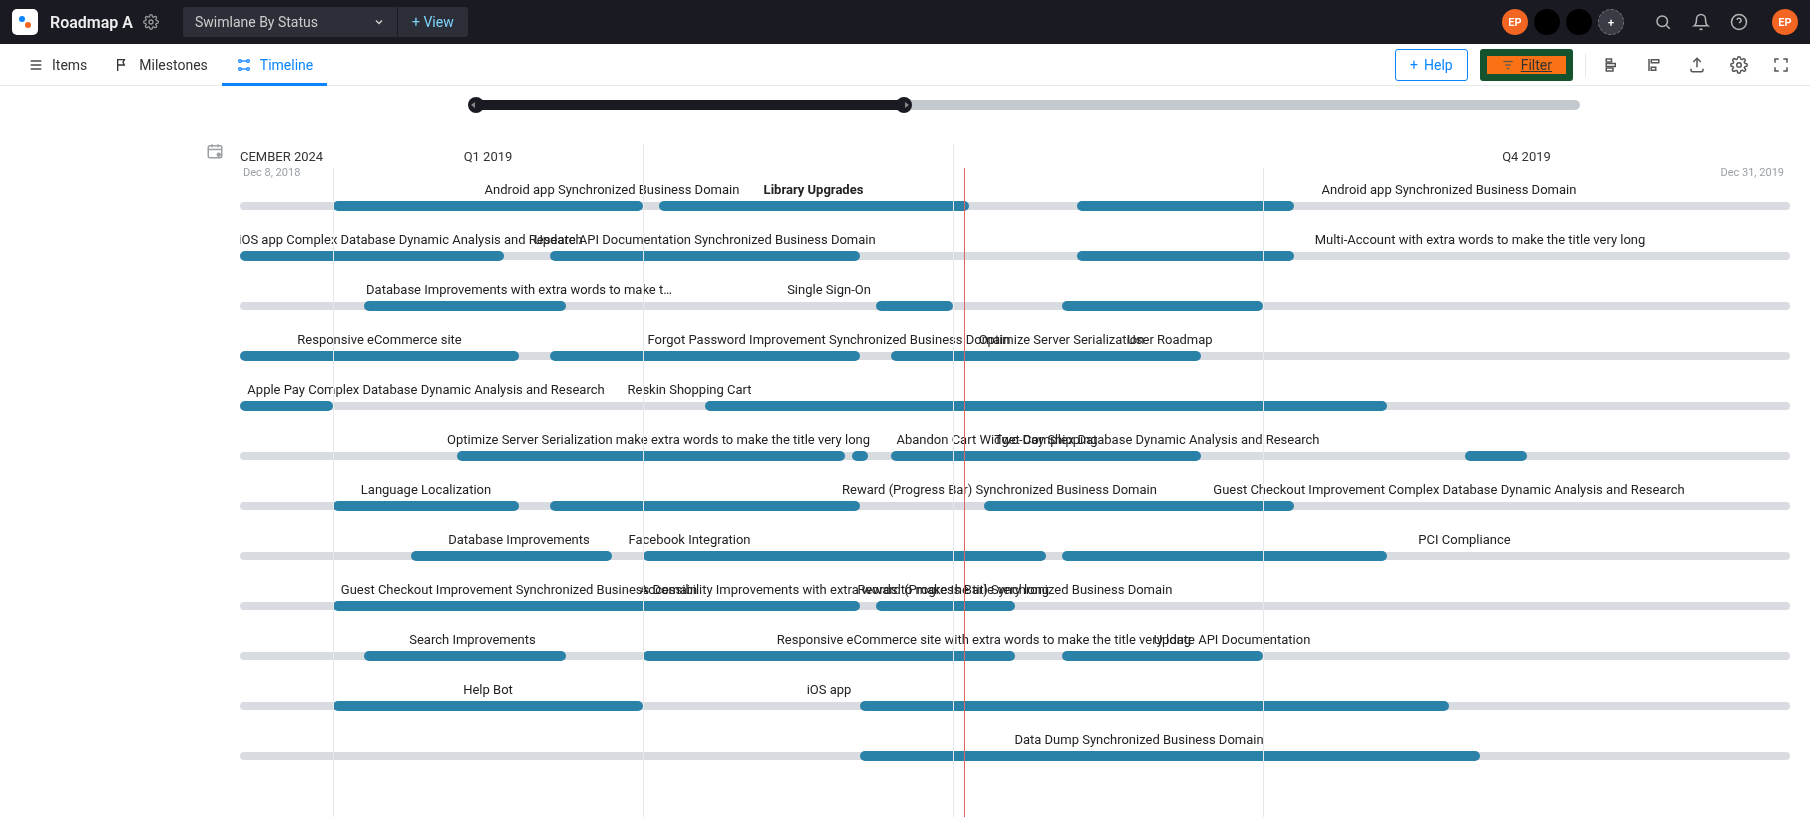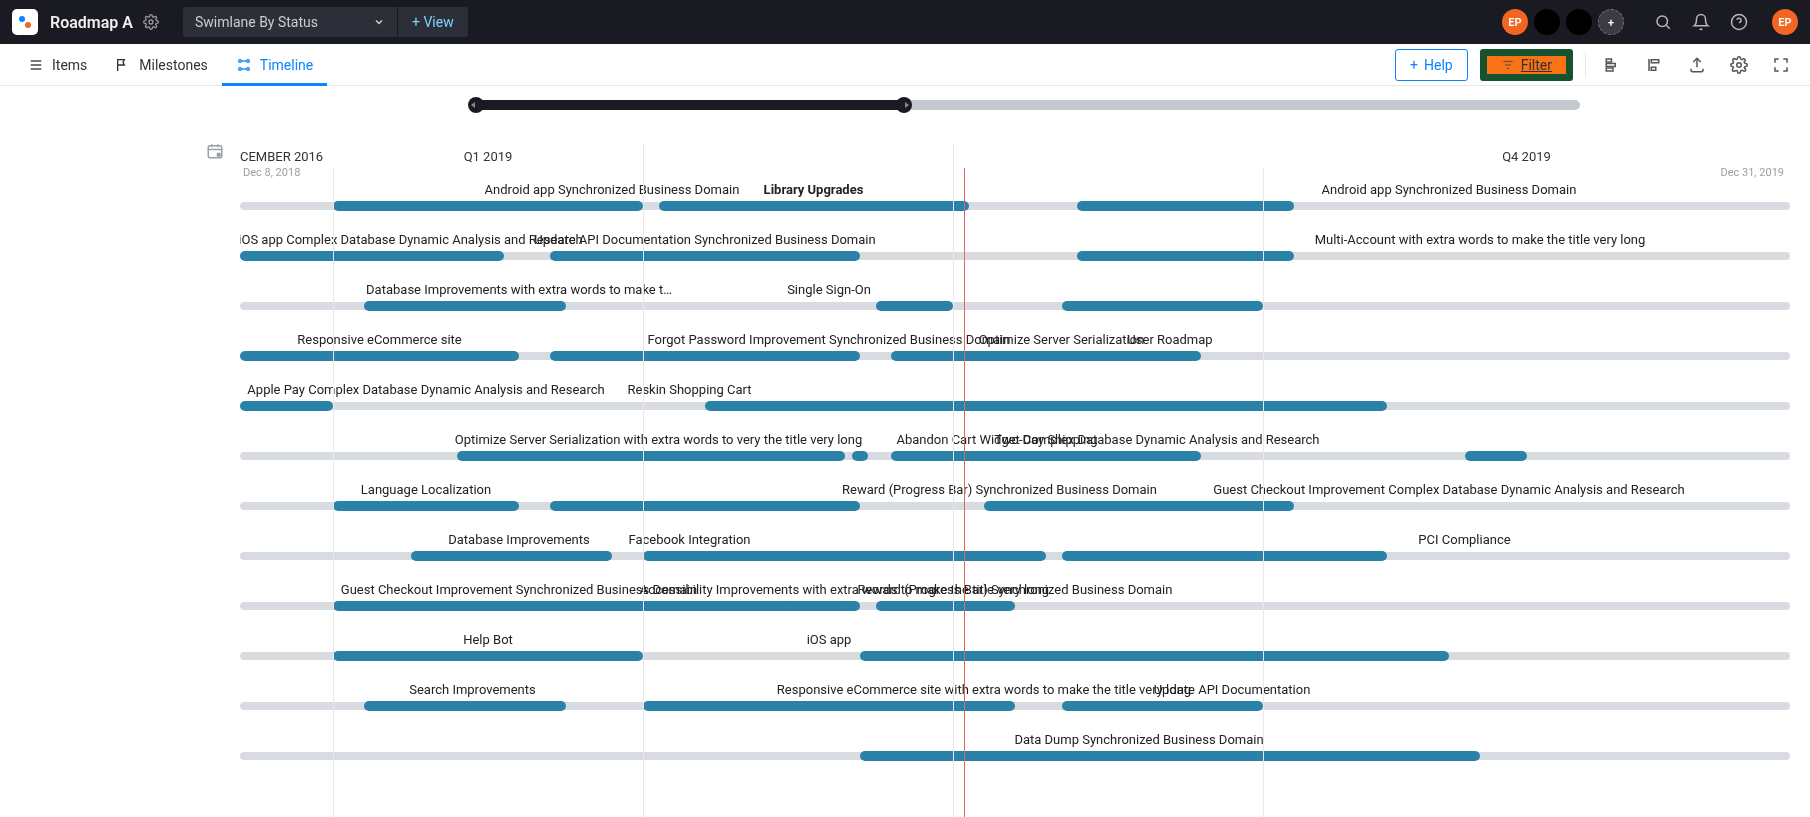--- a/index.html
+++ b/index.html
@@ -222,21 +222,21 @@
     <svg width="18" height="18" viewBox="0 0 24 24" fill="none" stroke="#9aa0a6" stroke-width="2">
         <rect x="3" y="5" width="18" height="16" rx="2"></rect>
         <line x1="3" y1="10" x2="21" y2="10"></line>
         <line x1="8" y1="3" x2="8" y2="7"></line>
         <line x1="16" y1="3" x2="16" y2="7"></line>
         <circle cx="17" cy="17" r="3" fill="#9aa0a6" stroke="none"></circle>
       </svg>
   </div>
   <div class="chart-inner" id="chart-inner">
 
-  <div class="col-header" style="left: 0%; width: 6%; justify-content: flex-start; padding-left: 0px; overflow: hidden;">CEMBER 2016</div>
+  <div class="col-header" style="left: 0%; width: 6%; justify-content: flex-start; padding-left: 0px; overflow: hidden;">CEMBER 2024</div>
       <div class="col-header" style="left: 6%; width: 20%;">Q1 2019</div>
       <div class="vline" style="left: 6%;"></div>
       <div class="vline" style="left: 26%;"></div>
       <div class="vline" style="left: 46%;"></div>
       <div class="col-header" style="left: 66%; width: 34%;">Q4 2019</div>
       <div class="vline" style="left: 66%;"></div>
       <div class="today-line" style="left: 46.7%;"></div>
       <div class="rows">
         <div class="row">
           <div class="row-track"></div>
@@ -278,21 +278,21 @@
         <div class="row">
           <div class="row-track"></div>
           <div class="bar" style="left: 0%; width: 6%;"></div>
           <div class="bar-label" style="left: 12%; transform: translateX(-50%);">Apple Pay Complex Database Dynamic Analysis and Research</div>
           <div class="bar" style="left: 30%; width: 44%;"></div>
           <div class="bar-label" style="left: 29%; transform: translateX(-50%);">Reskin Shopping Cart</div>
         </div>
         <div class="row">
           <div class="row-track"></div>
           <div class="bar" style="left: 14%; width: 25%;"></div>
-          <div class="bar-label" style="left: 27%; transform: translateX(-50%);">Optimize Server Serialization with extra words to very the title very long</div>
+          <div class="bar-label" style="left: 27%; transform: translateX(-50%);">Optimize Server Serialization make extra words to make the title very long</div>
           <div class="bar" style="left: 39.5%; width: 1%;"></div>
           <div class="bar" style="left: 42%; width: 20%;"></div>
           <div class="bar-label" style="left: 52%; transform: translateX(-50%);">Two-Day Shipping</div>
           <div class="bar" style="left: 79%; width: 4%;"></div>
           <div class="bar-label" style="left: 56%; transform: translateX(-50%);">Abandon Cart Widget Complex Database Dynamic Analysis and Research</div>
         </div>
         <div class="row">
           <div class="row-track"></div>
           <div class="bar" style="left: 6%; width: 12%;"></div>
           <div class="bar-label" style="left: 12%; transform: translateX(-50%);">Language Localization</div>
@@ -314,34 +314,34 @@
           <div class="row-track"></div>
           <div class="bar" style="left: 6%; width: 34%;"></div>
           <div class="bar-label" style="left: 18%; transform: translateX(-50%);">Guest Checkout Improvement Synchronized Business Domain</div>
           <div class="bar" style="left: 35%; width: 4%;"></div>
           <div class="bar-label" style="left: 39%; transform: translateX(-50%);">Accessibility Improvements with extra words to make the title very long</div>
           <div class="bar" style="left: 41%; width: 9%;"></div>
           <div class="bar-label" style="left: 50%; transform: translateX(-50%);">Reward (Progress Bar) Synchronized Business Domain</div>
         </div>
         <div class="row">
           <div class="row-track"></div>
-          <div class="bar" style="left: 6%; width: 20%;"></div>
-          <div class="bar-label" style="left: 16%; transform: translateX(-50%);">Help Bot</div>
-          <div class="bar" style="left: 40%; width: 38%;"></div>
-          <div class="bar-label" style="left: 38%; transform: translateX(-50%);">iOS app</div>
-        </div>
-        <div class="row">
-          <div class="row-track"></div>
           <div class="bar" style="left: 8%; width: 13%;"></div>
           <div class="bar-label" style="left: 15%; transform: translateX(-50%);">Search Improvements</div>
           <div class="bar" style="left: 26%; width: 24%;"></div>
           <div class="bar-label" style="left: 48%; transform: translateX(-50%);">Responsive eCommerce site with extra words to make the title very long</div>
           <div class="bar" style="left: 53%; width: 13%;"></div>
           <div class="bar-label" style="left: 64%; transform: translateX(-50%);">Update API Documentation</div>
         </div>
         <div class="row">
           <div class="row-track"></div>
+          <div class="bar" style="left: 6%; width: 20%;"></div>
+          <div class="bar-label" style="left: 16%; transform: translateX(-50%);">Help Bot</div>
+          <div class="bar" style="left: 40%; width: 38%;"></div>
+          <div class="bar-label" style="left: 38%; transform: translateX(-50%);">iOS app</div>
+        </div>
+        <div class="row">
+          <div class="row-track"></div>
           <div class="bar" style="left: 40%; width: 40%;"></div>
           <div class="bar-label" style="left: 58%; transform: translateX(-50%);">Data Dump Synchronized Business Domain</div>
         </div>
       </div>
     </div>
 </div>
 
 </body></html>

